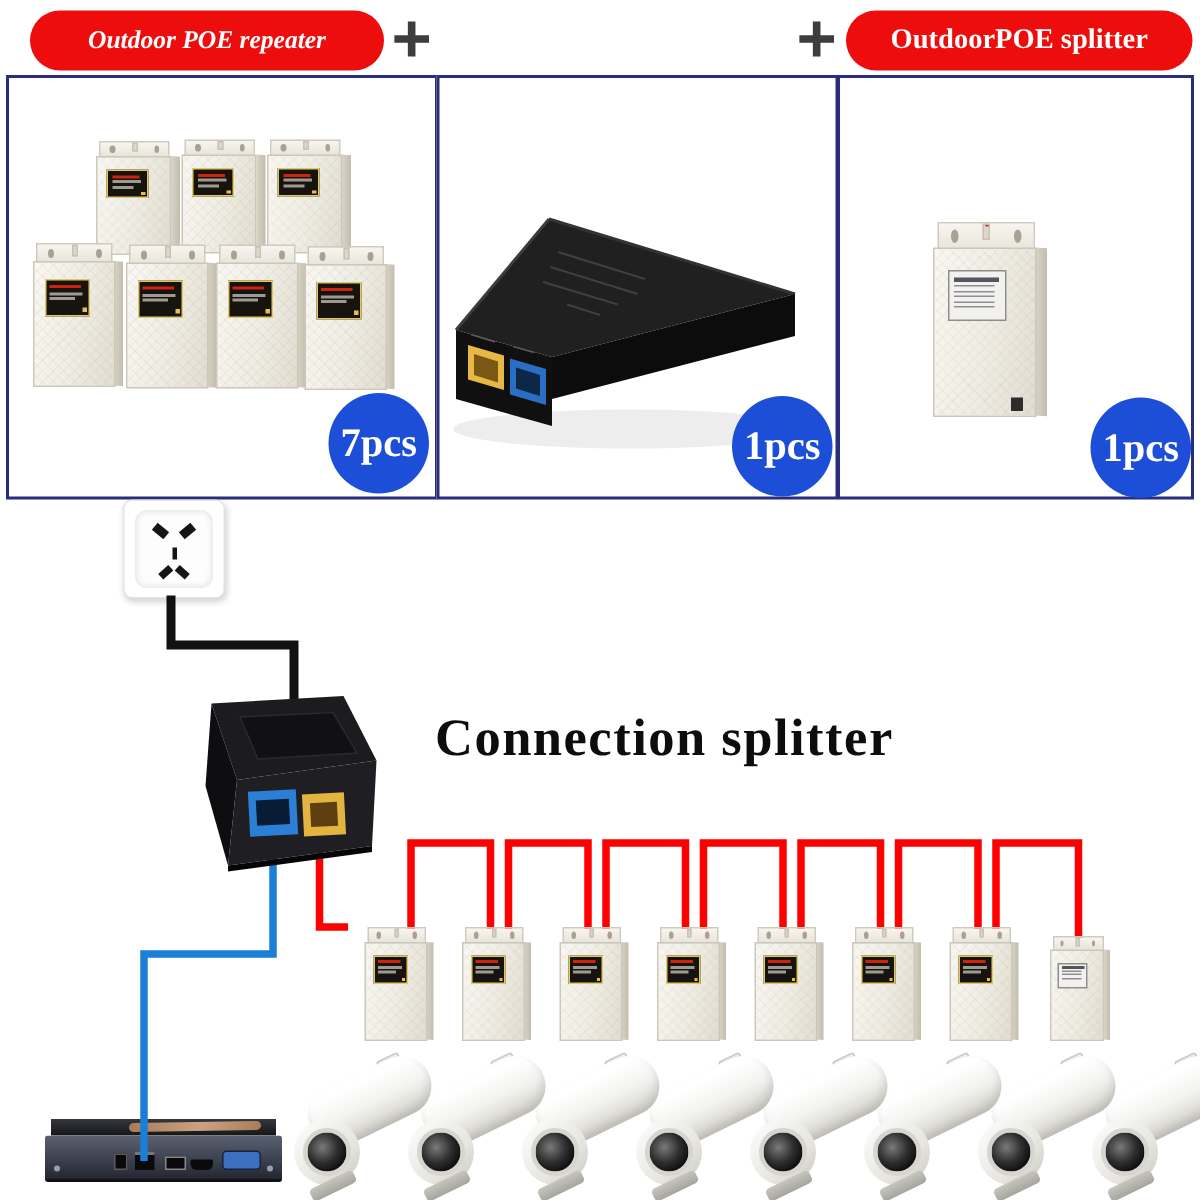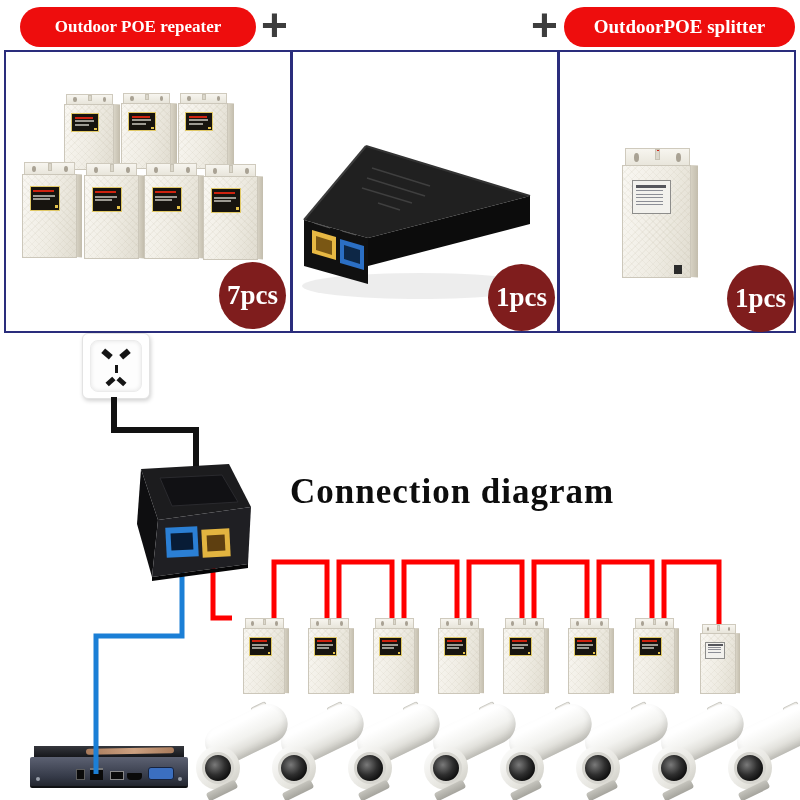--- a/index.html
+++ b/index.html
@@ -8,21 +8,21 @@
 
   
   .pill{position:absolute;top:7px;height:40px;border-radius:21px;background:#ee0d0d;
         color:#fff;display:flex;align-items:center;justify-content:center;
         font-family:"Liberation Serif",serif;font-weight:bold;}
   .plus{position:absolute;top:0px;height:50px;line-height:50px;color:#3d3d3d;
         font-size:46px;font-weight:bold;font-family:"Liberation Sans",sans-serif;}
 
   
   .panel{position:absolute;top:50px;height:283px;border:2px solid #2a2d7c;background:#fff;box-sizing:border-box;}
-  .qty{position:absolute;width:67px;height:67px;border-radius:50%;background:#7f1d1d;color:#fff;
+  .qty{position:absolute;width:67px;height:67px;border-radius:50%;background:#1d4ed8;color:#fff;
        display:flex;align-items:center;justify-content:center;z-index:7;
        font-family:"Liberation Serif",serif;font-weight:bold;font-size:27px;}
 
   
   .pbox{position:absolute;z-index:6;}
   .pb-bracket{position:absolute;left:4%;right:11%;top:0;height:16%;box-sizing:border-box;
               background:linear-gradient(#f7f5ef,#e6e3d8);border:1px solid #cfcabd;}
   .pb-h{position:absolute;top:22%;width:8%;height:46%;background:#a9a294;border-radius:50%;}
   .pb-h.l{left:13%;} .pb-h.r{right:13%;}
   .pb-notch{position:absolute;left:46%;top:0;width:9%;height:60%;background:#dbd7cb;border:1px solid #c7c2b4;box-sizing:border-box;}
@@ -92,21 +92,21 @@
   
   .title{position:absolute;left:290px;top:472px;width:340px;color:#0d0d0d;z-index:2;
          font-family:"Liberation Serif",serif;font-weight:bold;font-size:35px;letter-spacing:1px;}
   #wires{position:absolute;left:0;top:0;z-index:5;}
 </style>
 </head>
 <body>
 
 <div id="stage">
 
-  <div class="pill" style="left:20px;width:236px;font-size:17px;">
+  <div class="pill" style="left:20px;width:236px;font-size:17px;font-style:italic;">
     <span>Outdoor POE repeater</span>
   </div>
   <div class="plus" style="left:261px;"><span>+</span></div>
   <div class="plus" style="left:531px;"><span>+</span></div>
   <div class="pill" style="left:564px;width:231px;font-size:19px;font-family:Liberation Serif, serif;">
     <span>OutdoorPOE splitter</span>
   </div>
 
   <div class="panel" style="left:4px;width:288px;"></div>
   <div class="panel" style="left:291px;width:268px;"></div>
@@ -260,21 +260,21 @@
   <div class="socket">
     <div class="sock-in">
       <i class="slot tl"></i>
         <i class="slot tr"></i>
         <i class="slot m"></i>
         <i class="slot bl"></i>
         <i class="slot br"></i>
     </div>
   </div>
 
-  <div class="title">Connection diagram</div>
+  <div class="title">Connection splitter</div>
 
   <svg id="wires" width="800" height="800" viewBox="0 0 800 800">
 
     <path d="M114,397 L114,430 L196,430 L196,474" stroke="#111111" stroke-width="6" fill="none"></path>
 
     <path d="M182,548 L182,636 L96,636 L96,774" stroke="#1b7fd6" stroke-width="5" fill="none"></path>
 
     <path d="M213,548 L213,618 L232,618" stroke="#ff0000" stroke-width="5" fill="none"></path>
 
     <path d="M274,622 L274,562 L327,562 L327,622 M339,622 L339,562 L392,562 L392,622

